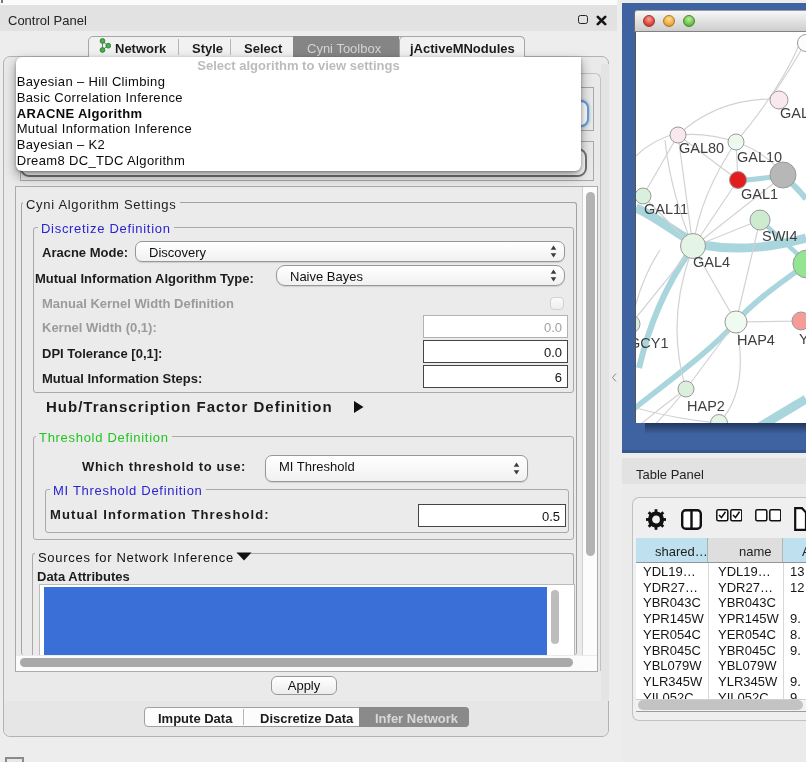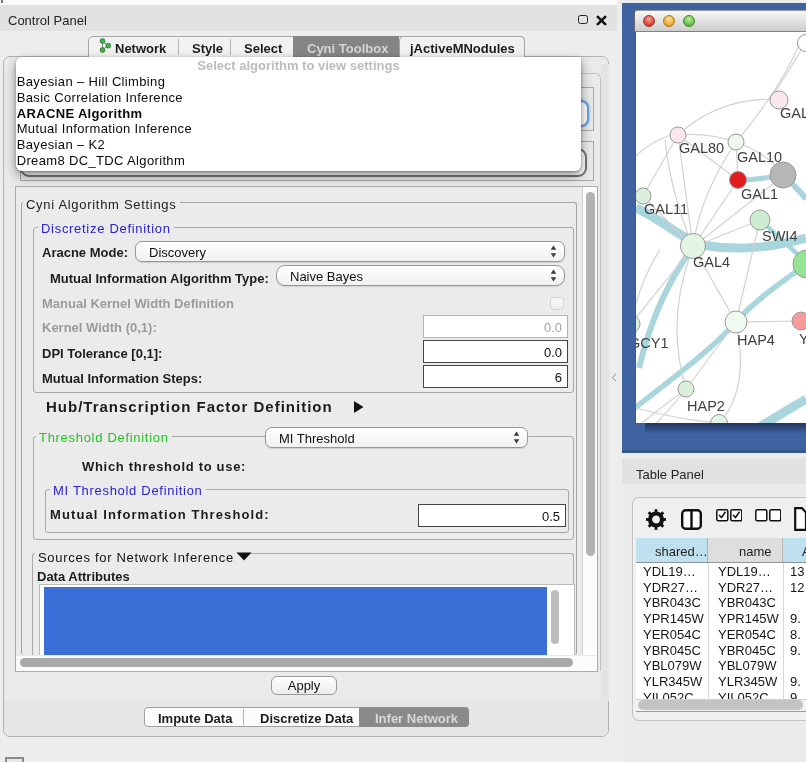--- a/index.html
+++ b/index.html
@@ -40,21 +40,21 @@
     <circle cx="3.5" cy="3" r="2.4" fill="#44b14e" stroke="#207a28" stroke-width="0.8"></circle>
     <circle cx="3.5" cy="12" r="2.4" fill="#44b14e" stroke="#207a28" stroke-width="0.8"></circle>
     <circle cx="9.3" cy="7.7" r="2.4" fill="#44b14e" stroke="#207a28" stroke-width="0.8"></circle>
   </svg>
   <div class="abs lbl" style="left:115px;top:41px;">Network</div>
   <div class="abs" style="left:178px;top:39px;width:1px;height:16px;background:#b5b5b5;"></div>
   <div class="abs lbl" style="left:192px;top:41px;">Style</div>
   <div class="abs" style="left:230px;top:39px;width:1px;height:16px;background:#b5b5b5;"></div>
   <div class="abs lbl" style="left:244px;top:41px;">Select</div>
   <div class="abs" style="left:293px;top:36px;width:106px;height:22px;background:#858585;"></div>
-  <div class="abs" style="left:307px;top:41px;font-size:13px;font-weight:bold;color:#d4d4d4;">Cyni Toolbox</div>
+  <div class="abs" style="left:307px;top:41px;font-size:13px;font-weight:normal;color:#d4d4d4;">Cyni Toolbox</div>
   <div class="abs" style="left:399px;top:36px;width:126px;height:22px;background:#f1f1f1;border:1px solid #a6a6a6;border-bottom:none;border-radius:5px 5px 0 0;box-sizing:border-box;"></div>
   <div class="abs lbl" style="left:410px;top:41px;">jActiveMNodules</div>
 
   <div class="abs" style="left:20px;top:87px;width:574px;height:44px;border:1px solid #a8a8a8;box-sizing:border-box;"></div>
   <div class="abs" style="left:26px;top:100px;width:563px;height:27px;background:#fff;border:2.5px solid #6a9fd8;border-radius:8px;box-sizing:border-box;box-shadow:0 0 3px rgba(100,155,215,0.9);"></div>
   <div class="abs" style="left:20px;top:141px;width:574px;height:40px;border:1px solid #a8a8a8;box-sizing:border-box;"></div>
   <div class="abs" style="left:20px;top:148px;width:567px;height:29px;background:#fff;border:2px solid #747474;border-radius:9px;box-sizing:border-box;"></div>
 
   <div class="abs" style="left:601px;top:64px;width:8px;height:637px;background:#e4e4e4;"></div>
   <div class="abs" style="left:560px;top:73px;width:41px;height:20px;border-top:1px solid #c2c2c2;border-right:1px solid #c2c2c2;border-radius:0 6px 0 0;box-sizing:border-box;"></div>
@@ -77,21 +77,21 @@
 
   <div class="abs lbl" style="left:42px;top:245px;">Aracne Mode:</div>
   <div class="abs combo" style="left:135px;top:241px;width:430px;height:21px;">
     <div class="ctext">Discovery</div>
     <svg class="arr" viewBox="0 0 7 13">
         <path d="M3.5 0.5 L6.3 4.8 H0.7 Z" fill="#3c3c3c"></path>
         <path d="M3.5 12.5 L6.3 8.2 H0.7 Z" fill="#3c3c3c"></path>
       </svg>
   </div>
 
-  <div class="abs lbl" style="left:50px;top:271px;">Mutual Information Algorithm Type:</div>
+  <div class="abs lbl" style="left:35px;top:271px;">Mutual Information Algorithm Type:</div>
   <div class="abs combo" style="left:276px;top:265px;width:289px;height:21px;border-radius:9px;">
     <div class="ctext">Naive Bayes</div>
     <svg class="arr" viewBox="0 0 7 13">
         <path d="M3.5 0.5 L6.3 4.8 H0.7 Z" fill="#3c3c3c"></path>
         <path d="M3.5 12.5 L6.3 8.2 H0.7 Z" fill="#3c3c3c"></path>
       </svg>
   </div>
 
   <div class="abs glbl" style="left:42px;top:296px;">Manual Kernel Width Definition</div>
   <div class="abs" style="left:550px;top:297px;width:14px;height:13px;background:linear-gradient(#fafafa,#eee);border:1px solid #d2d2d2;border-radius:4px;box-sizing:border-box;"></div>
@@ -107,21 +107,21 @@
 
   <div class="abs lbl" style="left:46px;top:398px;font-size:15px;letter-spacing:1px;text-align:right;">Hub/Transcription Factor Definition</div>
   <svg class="abs" style="left:352px;top:400px;" width="13" height="14" viewBox="0 0 13 14">
       <path d="M2 1 L11.5 7 L2 13 Z" fill="#111"></path>
     </svg>
 
   <div class="abs grp" style="left:33px;top:436px;width:541px;height:104px;"></div>
   <div class="abs gtitle" style="left:36px;top:430px;color:#21c421;">Threshold Definition</div>
 
   <div class="abs lbl" style="left:82px;top:459px;letter-spacing:0.7px;">Which threshold to use:</div>
-  <div class="abs combo" style="left:265px;top:427px;width:263px;height:21px;border-radius:7px;">
+  <div class="abs combo" style="left:265px;top:455px;width:263px;height:27px;border-radius:7px;">
     <div class="ctext">MI Threshold</div>
     <svg class="arr" viewBox="0 0 7 13">
         <path d="M3.5 0.5 L6.3 4.8 H0.7 Z" fill="#3c3c3c"></path>
         <path d="M3.5 12.5 L6.3 8.2 H0.7 Z" fill="#3c3c3c"></path>
       </svg>
   </div>
 
   <div class="abs grp" style="left:45px;top:489px;width:524px;height:44px;"></div>
   <div class="abs gtitle" style="left:50px;top:483px;color:#2a23d0;">MI Threshold Definition</div>
   <div class="abs lbl" style="left:50px;top:507px;letter-spacing:1.1px;">Mutual Information Threshold:</div>

